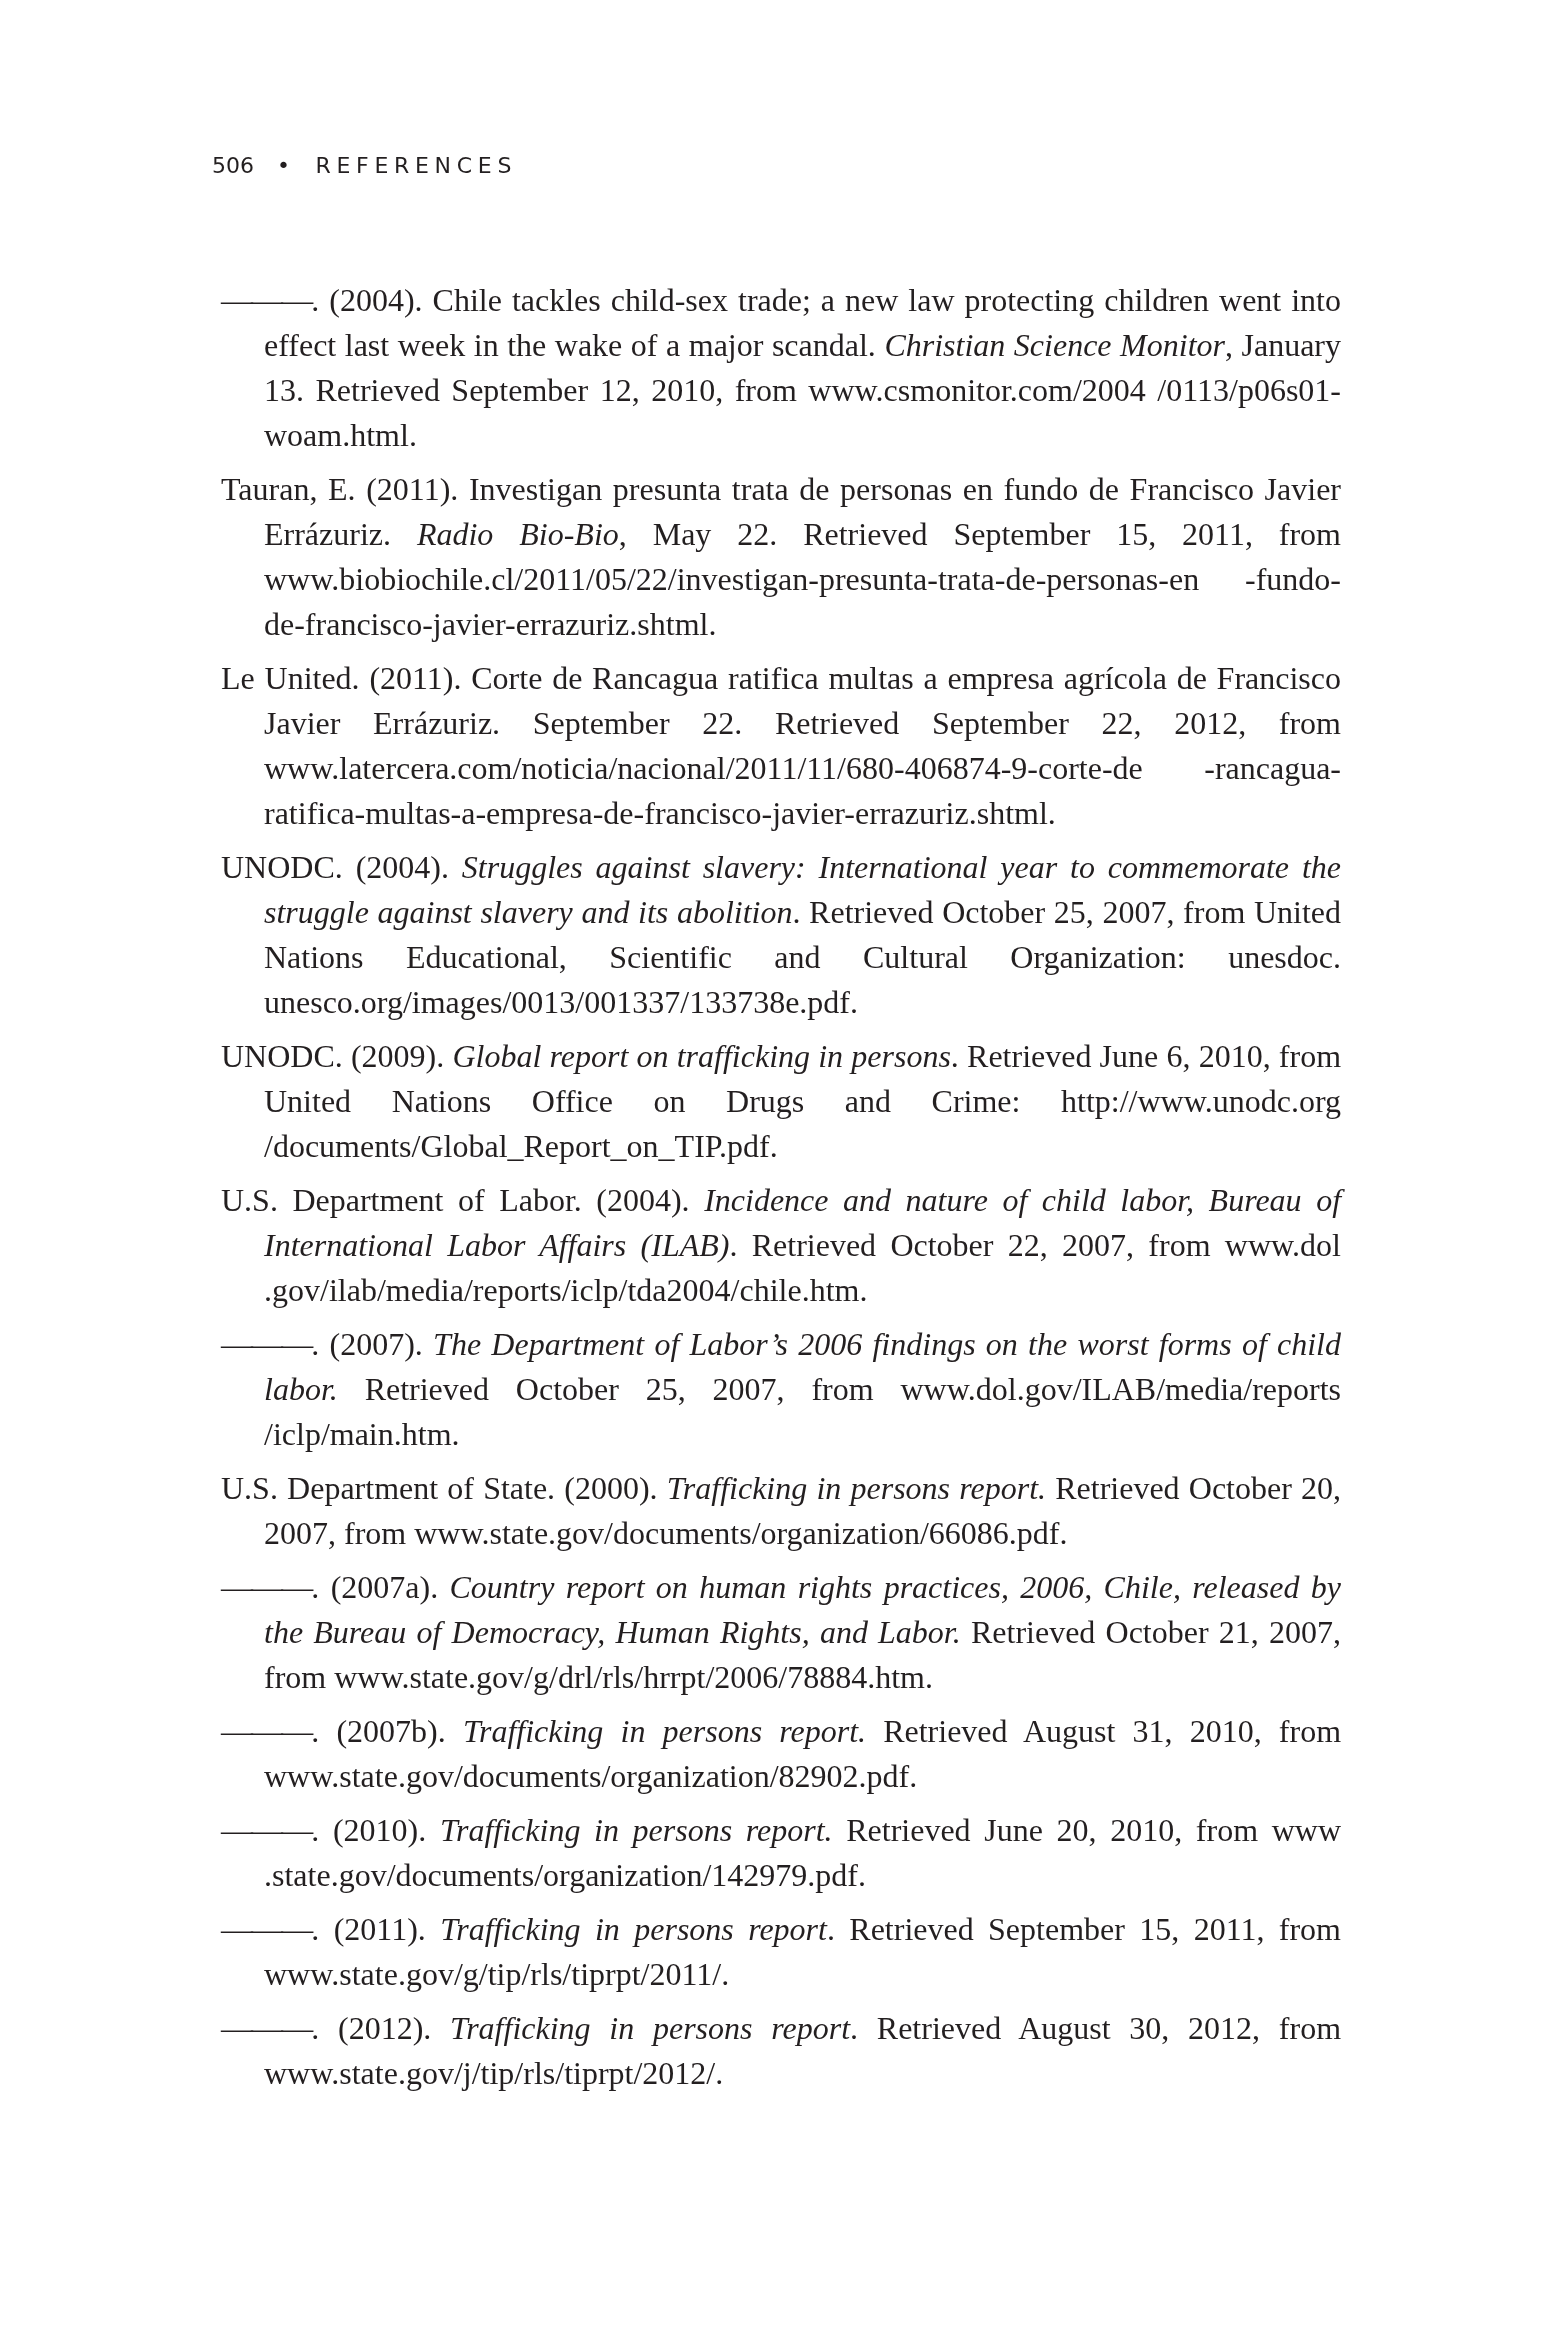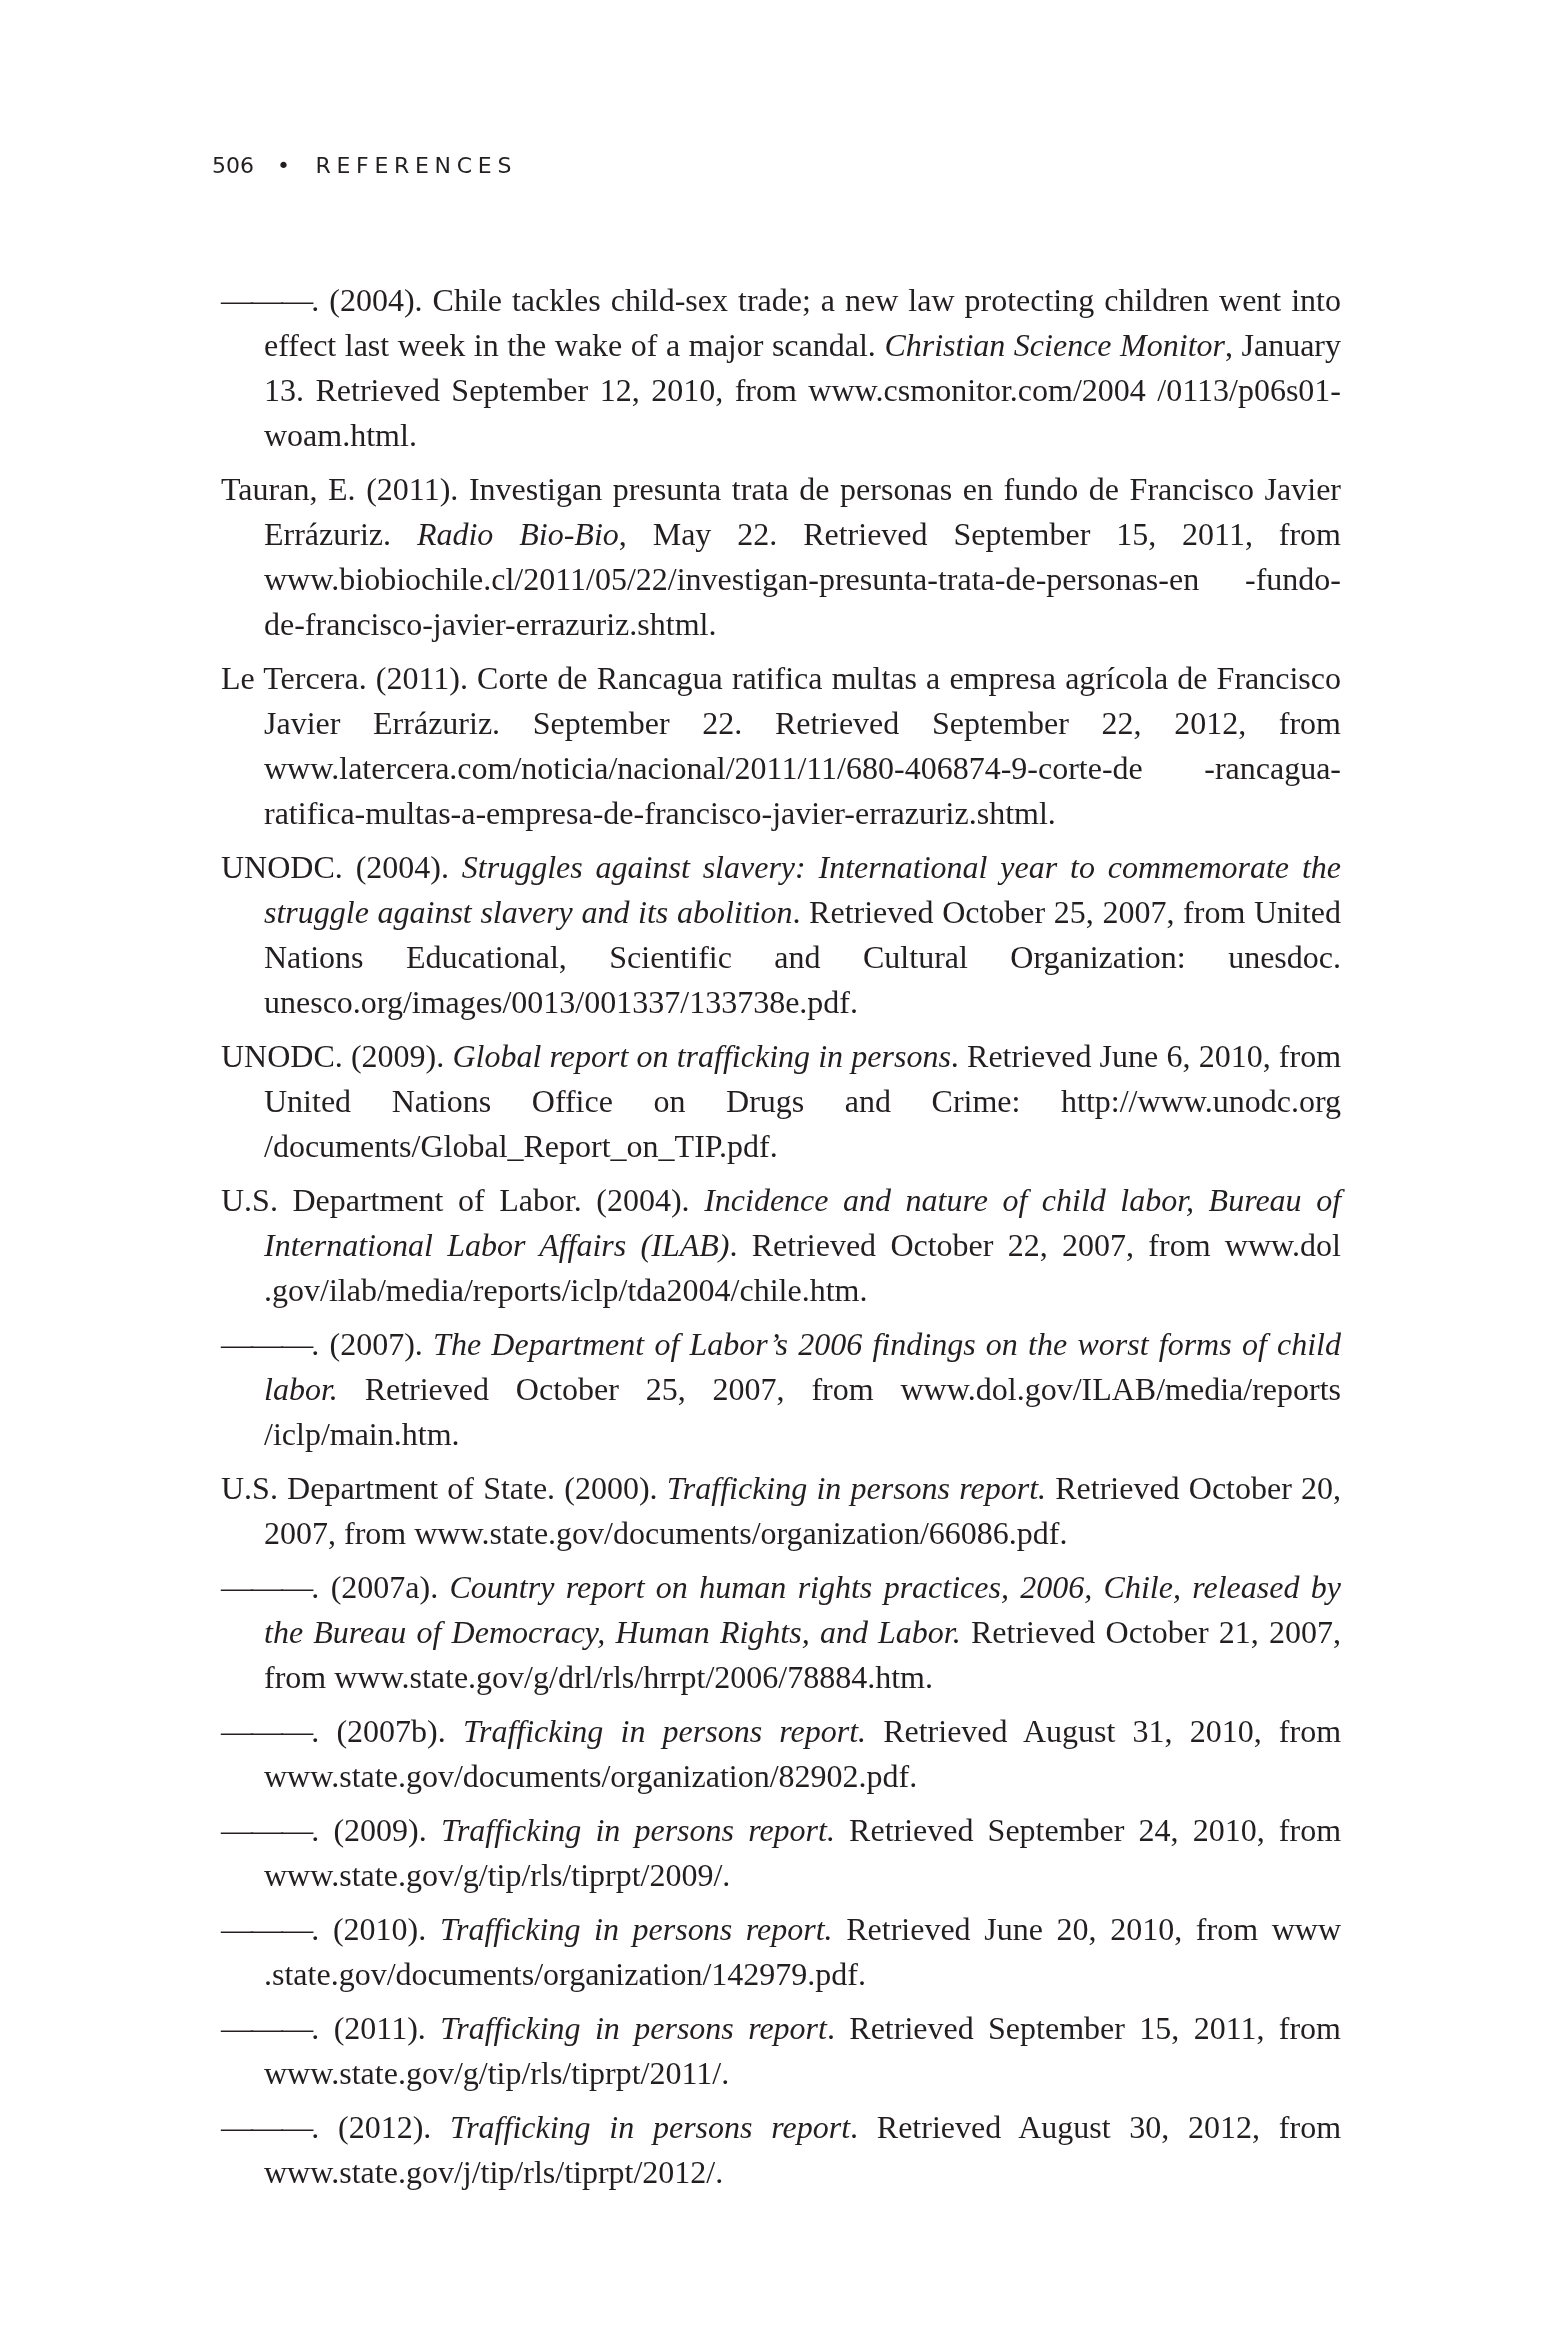--- a/index.html
+++ b/index.html
@@ -36,37 +36,36 @@
 
 <div class="running-head">
   <span class="folio">506</span><span class="bullet">•</span><span class="title">REFERENCES</span>
 </div>
 
 <div class="refs">
   <p class="ref"><span class="dash">———</span><span>. (2004). </span><span>Chile tackles child-sex trade; a new law protecting children went into effect last week in the wake of a major scandal. </span><i>Christian Science Monitor</i><span>, January 13. Retrieved September 12, 2010, from www.csmonitor.com/2004 /0113/p06s01-woam.html.</span></p>
 
   <p class="ref"><span>Tauran, E.</span><span> (2011). </span><span>Investigan presunta trata de personas en fundo de Francisco Javier Errázuriz. </span><i>Radio Bio-Bio</i><span>, May 22. Retrieved September 15, 2011, from www.biobiochile.cl/2011/05/22/investigan-presunta-trata-de-personas-en -fundo-de-francisco-javier-errazuriz.shtml.</span></p>
 
-  <p class="ref"><span>Le Tercera.</span><span> (2011). </span><span>Corte de Rancagua ratifica multas a empresa agrícola de Francisco Javier Errázuriz. September 22. Retrieved September 22, 2012, from www.latercera.com/noticia/nacional/2011/11/680-406874-9-corte-de -rancagua-ratifica-multas-a-empresa-de-francisco-javier-errazuriz.shtml.</span><i></i><span></span></p>
+  <p class="ref"><span>Le United.</span><span> (2011). </span><span>Corte de Rancagua ratifica multas a empresa agrícola de Francisco Javier Errázuriz. September 22. Retrieved September 22, 2012, from www.latercera.com/noticia/nacional/2011/11/680-406874-9-corte-de -rancagua-ratifica-multas-a-empresa-de-francisco-javier-errazuriz.shtml.</span><i></i><span></span></p>
 
   <p class="ref"><span>UNODC.</span><span> (2004). </span><span></span><i>Struggles against slavery: International year to commemorate the struggle against slavery and its abolition</i><span>. Retrieved October 25, 2007, from United Nations Educational, Scientific and Cultural Organization: unesdoc. unesco.org/images/0013/001337/133738e.pdf.</span></p>
 
   <p class="ref"><span>UNODC.</span><span> (2009). </span><span></span><i>Global report on trafficking in persons</i><span>. Retrieved June 6, 2010, from United Nations Office on Drugs and Crime: http://www.unodc.org /documents/Global_Report_on_TIP.pdf.</span></p>
 
   <p class="ref"><span>U.S. Department of Labor.</span><span> (2004). </span><span></span><i>Incidence and nature of child labor, Bureau of International Labor Affairs (ILAB)</i><span>. Retrieved October 22, 2007, from www.dol .gov/ilab/media/reports/iclp/tda2004/chile.htm.</span></p>
 
   <p class="ref"><span class="dash">———</span><span>. (2007). </span><span></span><i>The Department of Labor’s 2006 findings on the worst forms of child labor.</i><span> Retrieved October 25, 2007, from www.dol.gov/ILAB/media/reports /iclp/main.htm.</span></p>
 
   <p class="ref"><span>U.S. Department of State.</span><span> (2000). </span><span></span><i>Trafficking in persons report.</i><span> Retrieved October 20, 2007, from www.state.gov/documents/organization/66086.pdf.</span></p>
 
   <p class="ref"><span class="dash">———</span><span>. (2007a). </span><span></span><i>Country report on human rights practices, 2006, Chile, released by the Bureau of Democracy, Human Rights, and Labor.</i><span> Retrieved October 21, 2007, from www.state.gov/g/drl/rls/hrrpt/2006/78884.htm.</span></p>
 
   <p class="ref"><span class="dash">———</span><span>. (2007b). </span><span></span><i>Trafficking in persons report.</i><span> Retrieved August 31, 2010, from www.state.gov/documents/organization/82902.pdf.</span></p>
 
-  <p class="ref"><span class="dash">———</span><span>. (2009). </span><span></span><i>Trafficking in persons report.</i><span> Retrieved September 24, 2010, from www.state.gov/g/tip/rls/tiprpt/2009/.</span></p>
 
   <p class="ref"><span class="dash">———</span><span>. (2010). </span><span></span><i>Trafficking in persons report.</i><span> Retrieved June 20, 2010, from www .state.gov/documents/organization/142979.pdf.</span></p>
 
   <p class="ref"><span class="dash">———</span><span>. (2011). </span><span></span><i>Trafficking in persons report</i><span>. Retrieved September 15, 2011, from www.state.gov/g/tip/rls/tiprpt/2011/.</span></p>
 
   <p class="ref"><span class="dash">———</span><span>. (2012). </span><span></span><i>Trafficking in persons report</i><span>. Retrieved August 30, 2012, from www.state.gov/j/tip/rls/tiprpt/2012/.</span></p>
 </div>
 
 
 </body></html>

